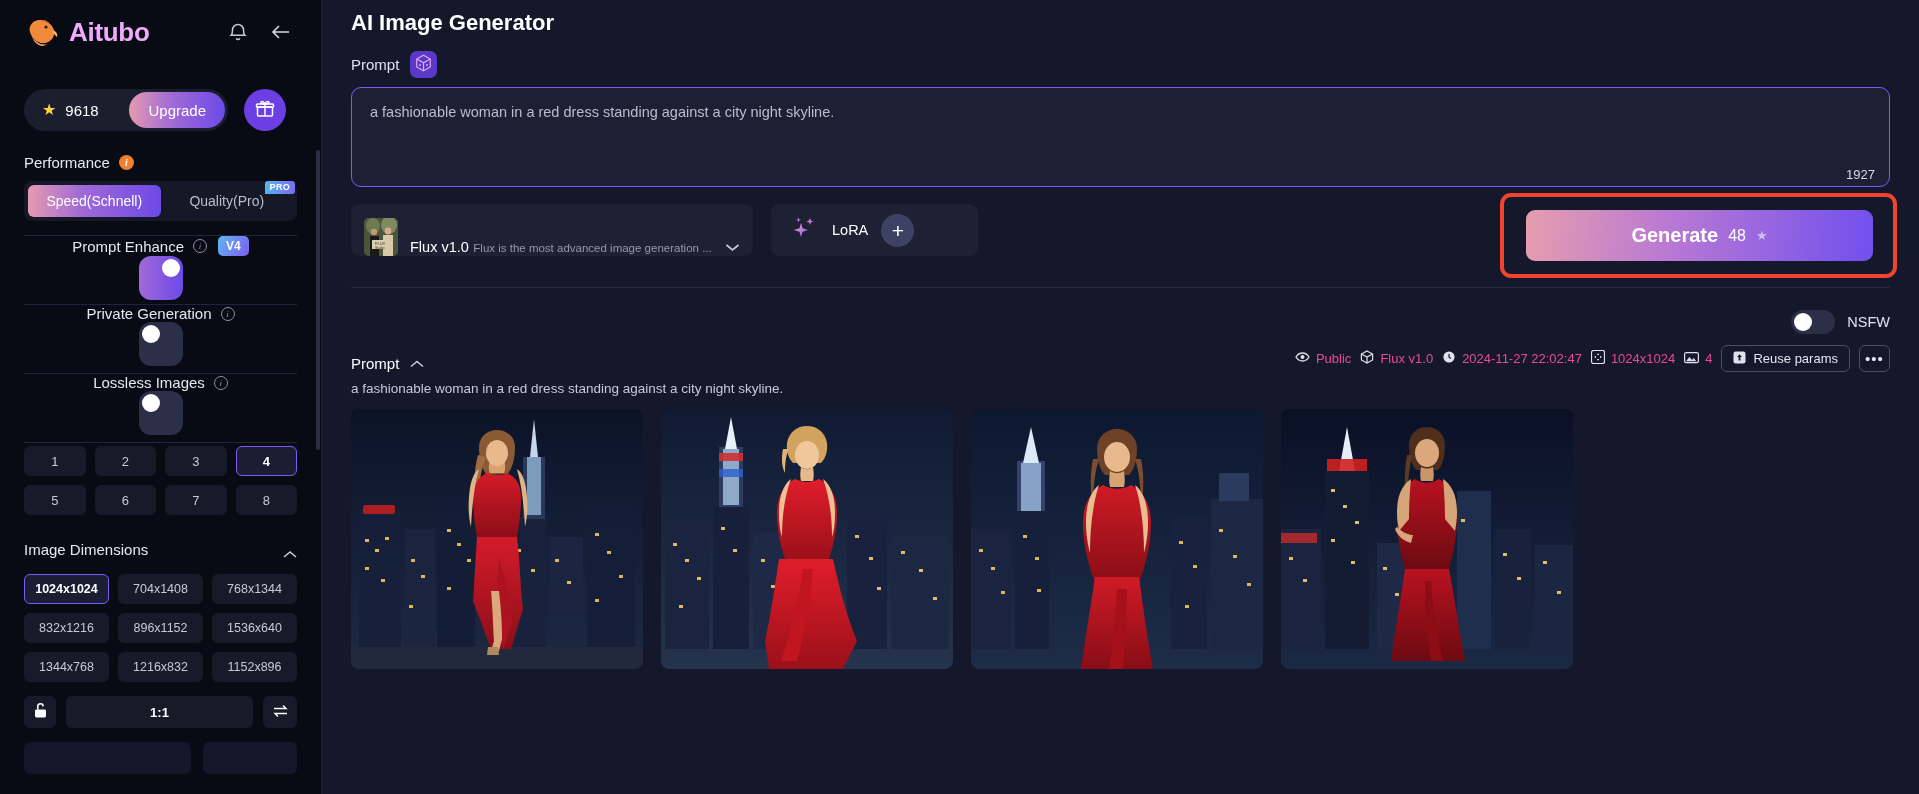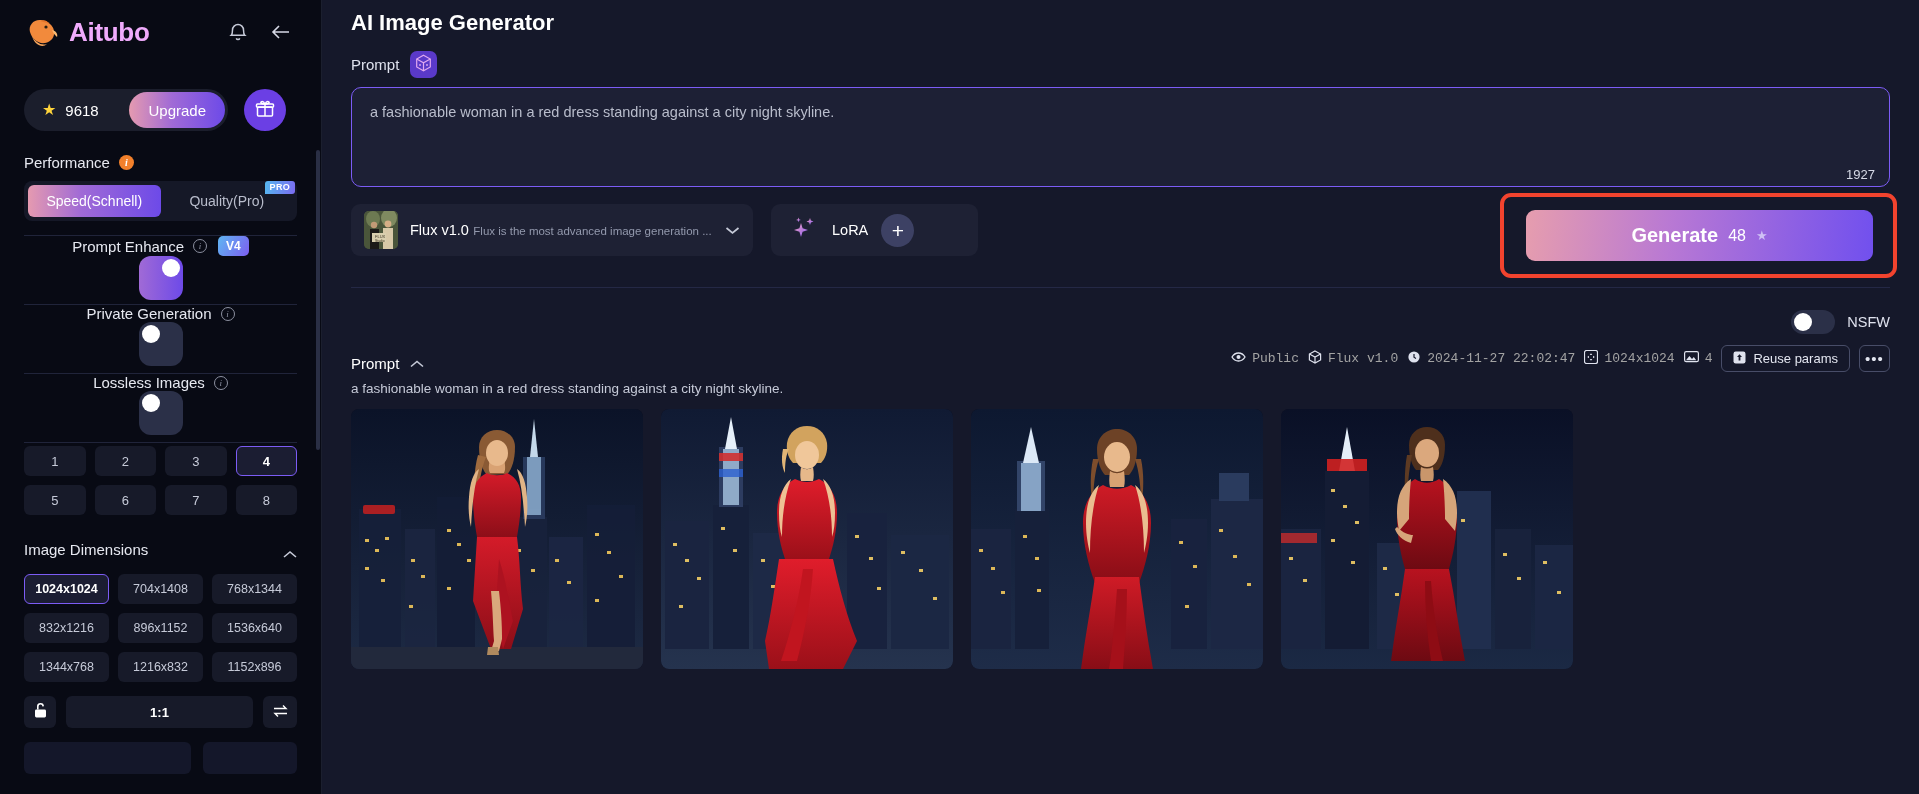--- a/index.html
+++ b/index.html
@@ -190,21 +190,21 @@
   }
   .textarea-text { font-size: 14.5px; color: #b9bdcc; line-height: 1.4; }
   .char-count {
     position: absolute; right: 14px; bottom: 4px;
     font-size: 13px; color: #d6d9e6;
   }
 
   .row-controls { display: flex; gap: 18px; margin-top: 17px; align-items: stretch; }
   .model-card {
     width: 402px; height: 52px; background: #1e2134; border-radius: 9px;
-    display: flex; align-items: center; padding: 0 13px; cursor: pointer;
+    display: flex; align-items: flex-end; padding: 0 13px; cursor: pointer;
     flex: 0 0 402px;
   }
   .model-thumb {
     width: 34px; height: 38px; border-radius: 5px; flex: 0 0 34px;
     margin-right: 12px; overflow: hidden; position: relative;
     background: linear-gradient(180deg,#5c6b4a,#3b4030);
   }
   .model-texts { flex: 1; min-width: 0; }
   .model-name { font-size: 14.5px; color: #fff; line-height: 1.25; }
   .model-desc {
@@ -256,21 +256,21 @@
   }
   .nsfw-label { font-size: 14.5px; color: #dfe2ee; }
 
   .result-head {
     display: flex; align-items: flex-end; padding: 0 29px; margin-top: 11px;
     justify-content: space-between;
   }
   .result-left { display: flex; align-items: center; gap: 11px; }
   .result-prompt-title { font-size: 15px; color: #fff; }
   .meta-row { display: flex; align-items: center; gap: 9px; }
-  .meta-item { display: flex; align-items: center; gap: 6px; font-size: 13px; color: #a3a3a3; font-family: Liberation Mono, monospace; }
+  .meta-item { display: flex; align-items: center; gap: 6px; font-size: 13px; color: #ec4899; }
   .reuse-btn {
     height: 27px; border: 1px solid #484d68; border-radius: 6px;
     display: flex; align-items: center; gap: 7px; padding: 0 11px;
     font-size: 13px; color: #e3e6f0; background: transparent; cursor: pointer;
     font-family: inherit;
   }
   .dots-btn {
     width: 31px; height: 27px; border: 1px solid #484d68; border-radius: 6px;
     display: flex; align-items: center; justify-content: center;
     color: #e3e6f0; font-size: 15px; background: transparent; cursor: pointer;

